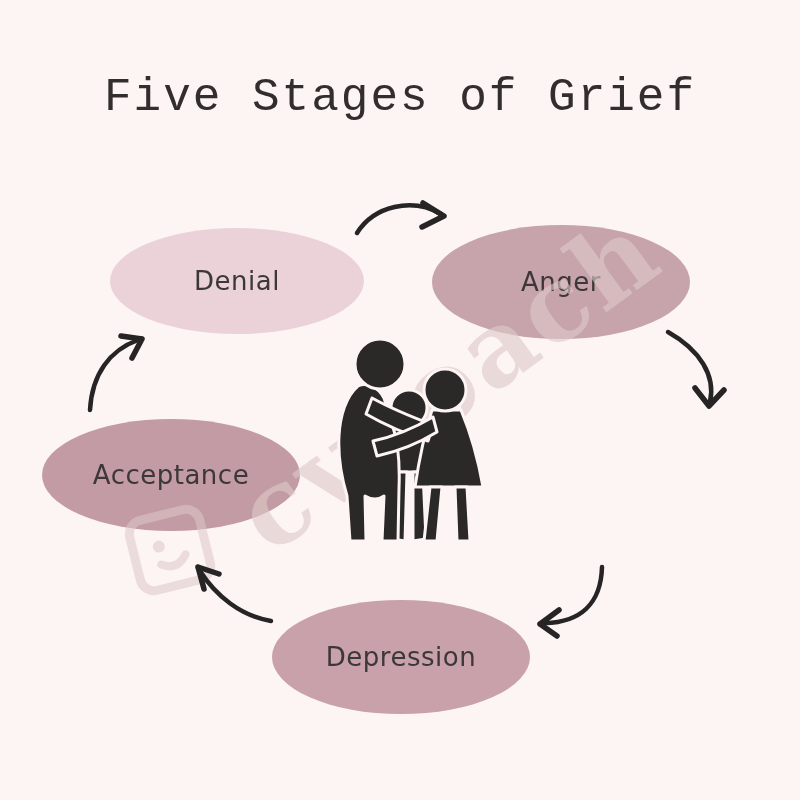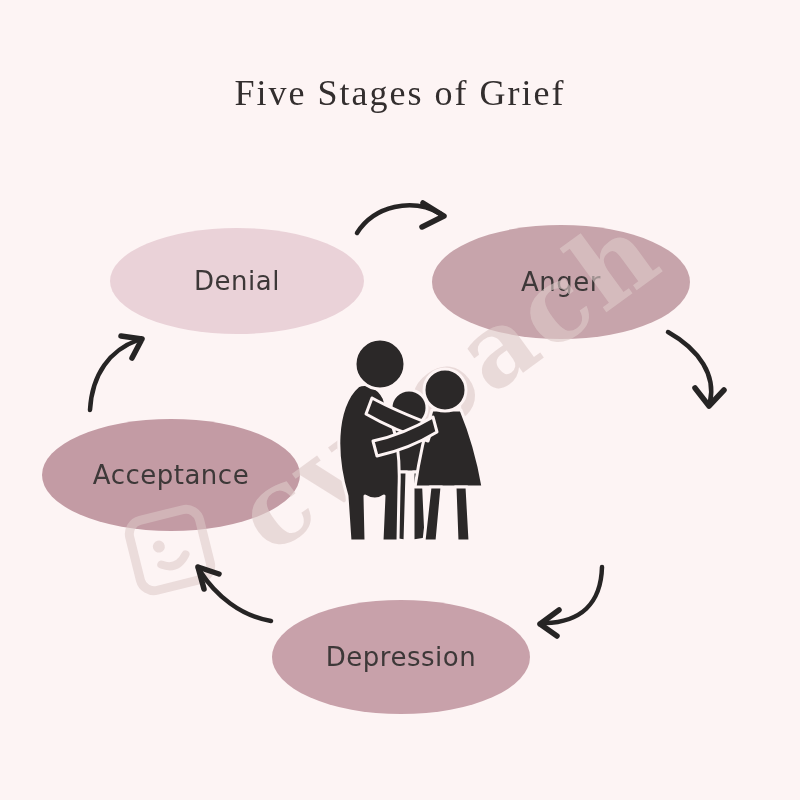--- a/index.html
+++ b/index.html
@@ -1,22 +1,22 @@
 <!DOCTYPE html>
 <html><head>
 <meta charset="utf-8">
 <style>
   html,body{margin:0;padding:0;}
   body{width:800px;height:800px;overflow:hidden;font-family:"DejaVu Sans","Liberation Sans",sans-serif;}
   .canvas{position:relative;width:800px;height:800px;background:#fdf4f4;overflow:hidden;}
 
   .title{
     position:absolute;left:0;top:72px;width:800px;text-align:center;
-    font-family:Liberation Serif, serif;
-    font-size:36px;font-weight:400;letter-spacing:2px;color:#332e2e;z-index:5;
+    font-family:Liberation Mono, monospace;
+    font-size:46px;font-weight:400;letter-spacing:2px;color:#332e2e;z-index:5;
   }
 
   .stage{
     position:absolute;border-radius:50%;display:flex;align-items:center;justify-content:center;
     z-index:1;
   }
   .stage .stage-label{
     font-size:26px;letter-spacing:0.5px;color:#3d3838;z-index:3;
   }
   .stage-denial    {left:110px;top:228px;width:254px;height:106px;}

